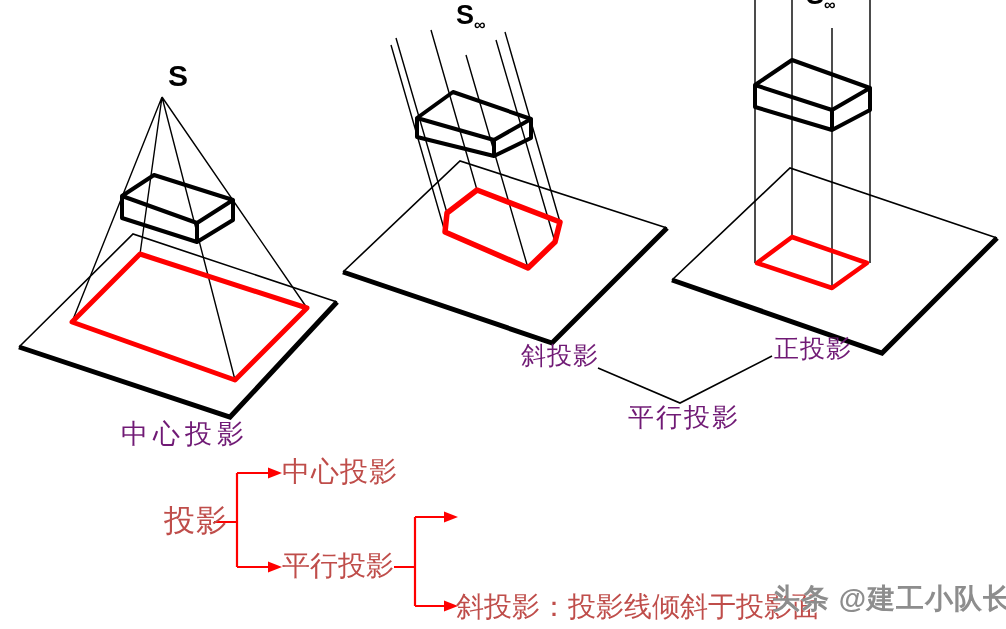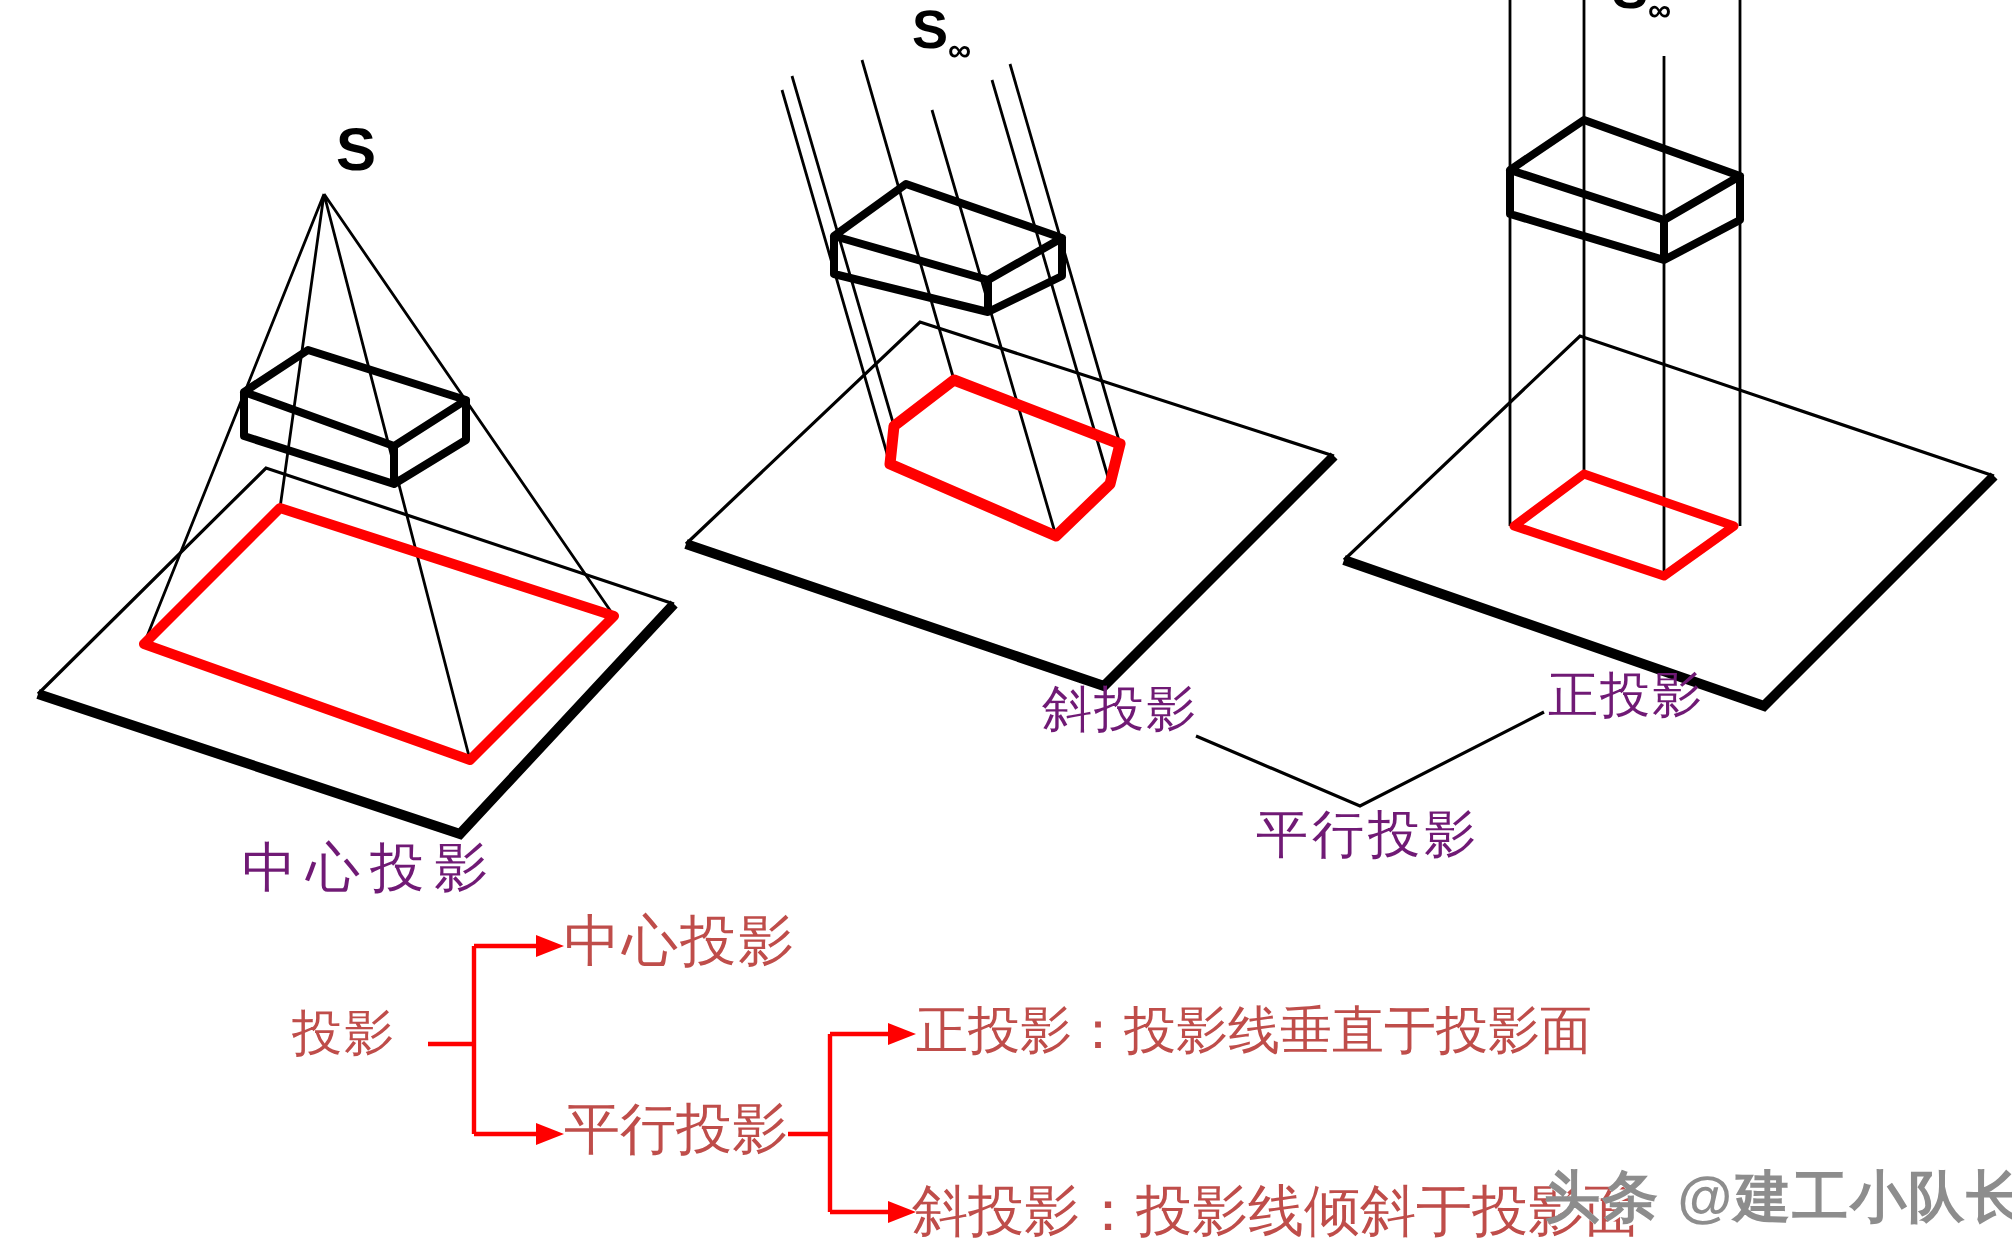--- a/index.html
+++ b/index.html
@@ -83,25 +83,24 @@
   <div class="lbl src" style="left:806px;top:-18px;font-size:27px;"><span>S</span><sub>∞</sub></div>
 
   <div class="lbl cap" style="left:121px;top:421px;font-size:27px;letter-spacing:5px;">中心投影</div>
 
   <div class="lbl cap" style="left:521px;top:343px;font-size:25px;letter-spacing:1px;">斜投影</div>
 
   <div class="lbl cap" style="left:758px;top:336px;font-size:25px;letter-spacing:1px;margin-left:16px;">正投影</div>
 
   <div class="lbl cap" style="left:628px;top:405px;font-size:26px;letter-spacing:2px;">平行投影</div>
 
-  <div class="lbl tree-txt" style="left:146px;top:505px;font-size:25px;letter-spacing:1px;">投影</div>
+  <div class="lbl tree-txt" style="left:164px;top:505px;font-size:31px;letter-spacing:1px;">投影</div>
 
   <div class="lbl tree-txt" style="left:282px;top:458px;font-size:28px;letter-spacing:1px;">中心投影</div>
 
   <div class="lbl tree-txt" style="left:282px;top:552px;font-size:28px;">平行投影</div>
 
-  <div class="lbl tree-txt" style="left:458px;top:503px;font-size:26px;">正投影：投影线垂直于投影面</div>
 
   <div class="lbl tree-txt" style="left:456px;top:593px;font-size:28px;">斜投影：投影线倾斜于投影面</div>
 
   <div class="lbl watermark" style="left:772px;top:585px;">头条 @建工小队长</div>
 
 </div>
 
 </body></html>

